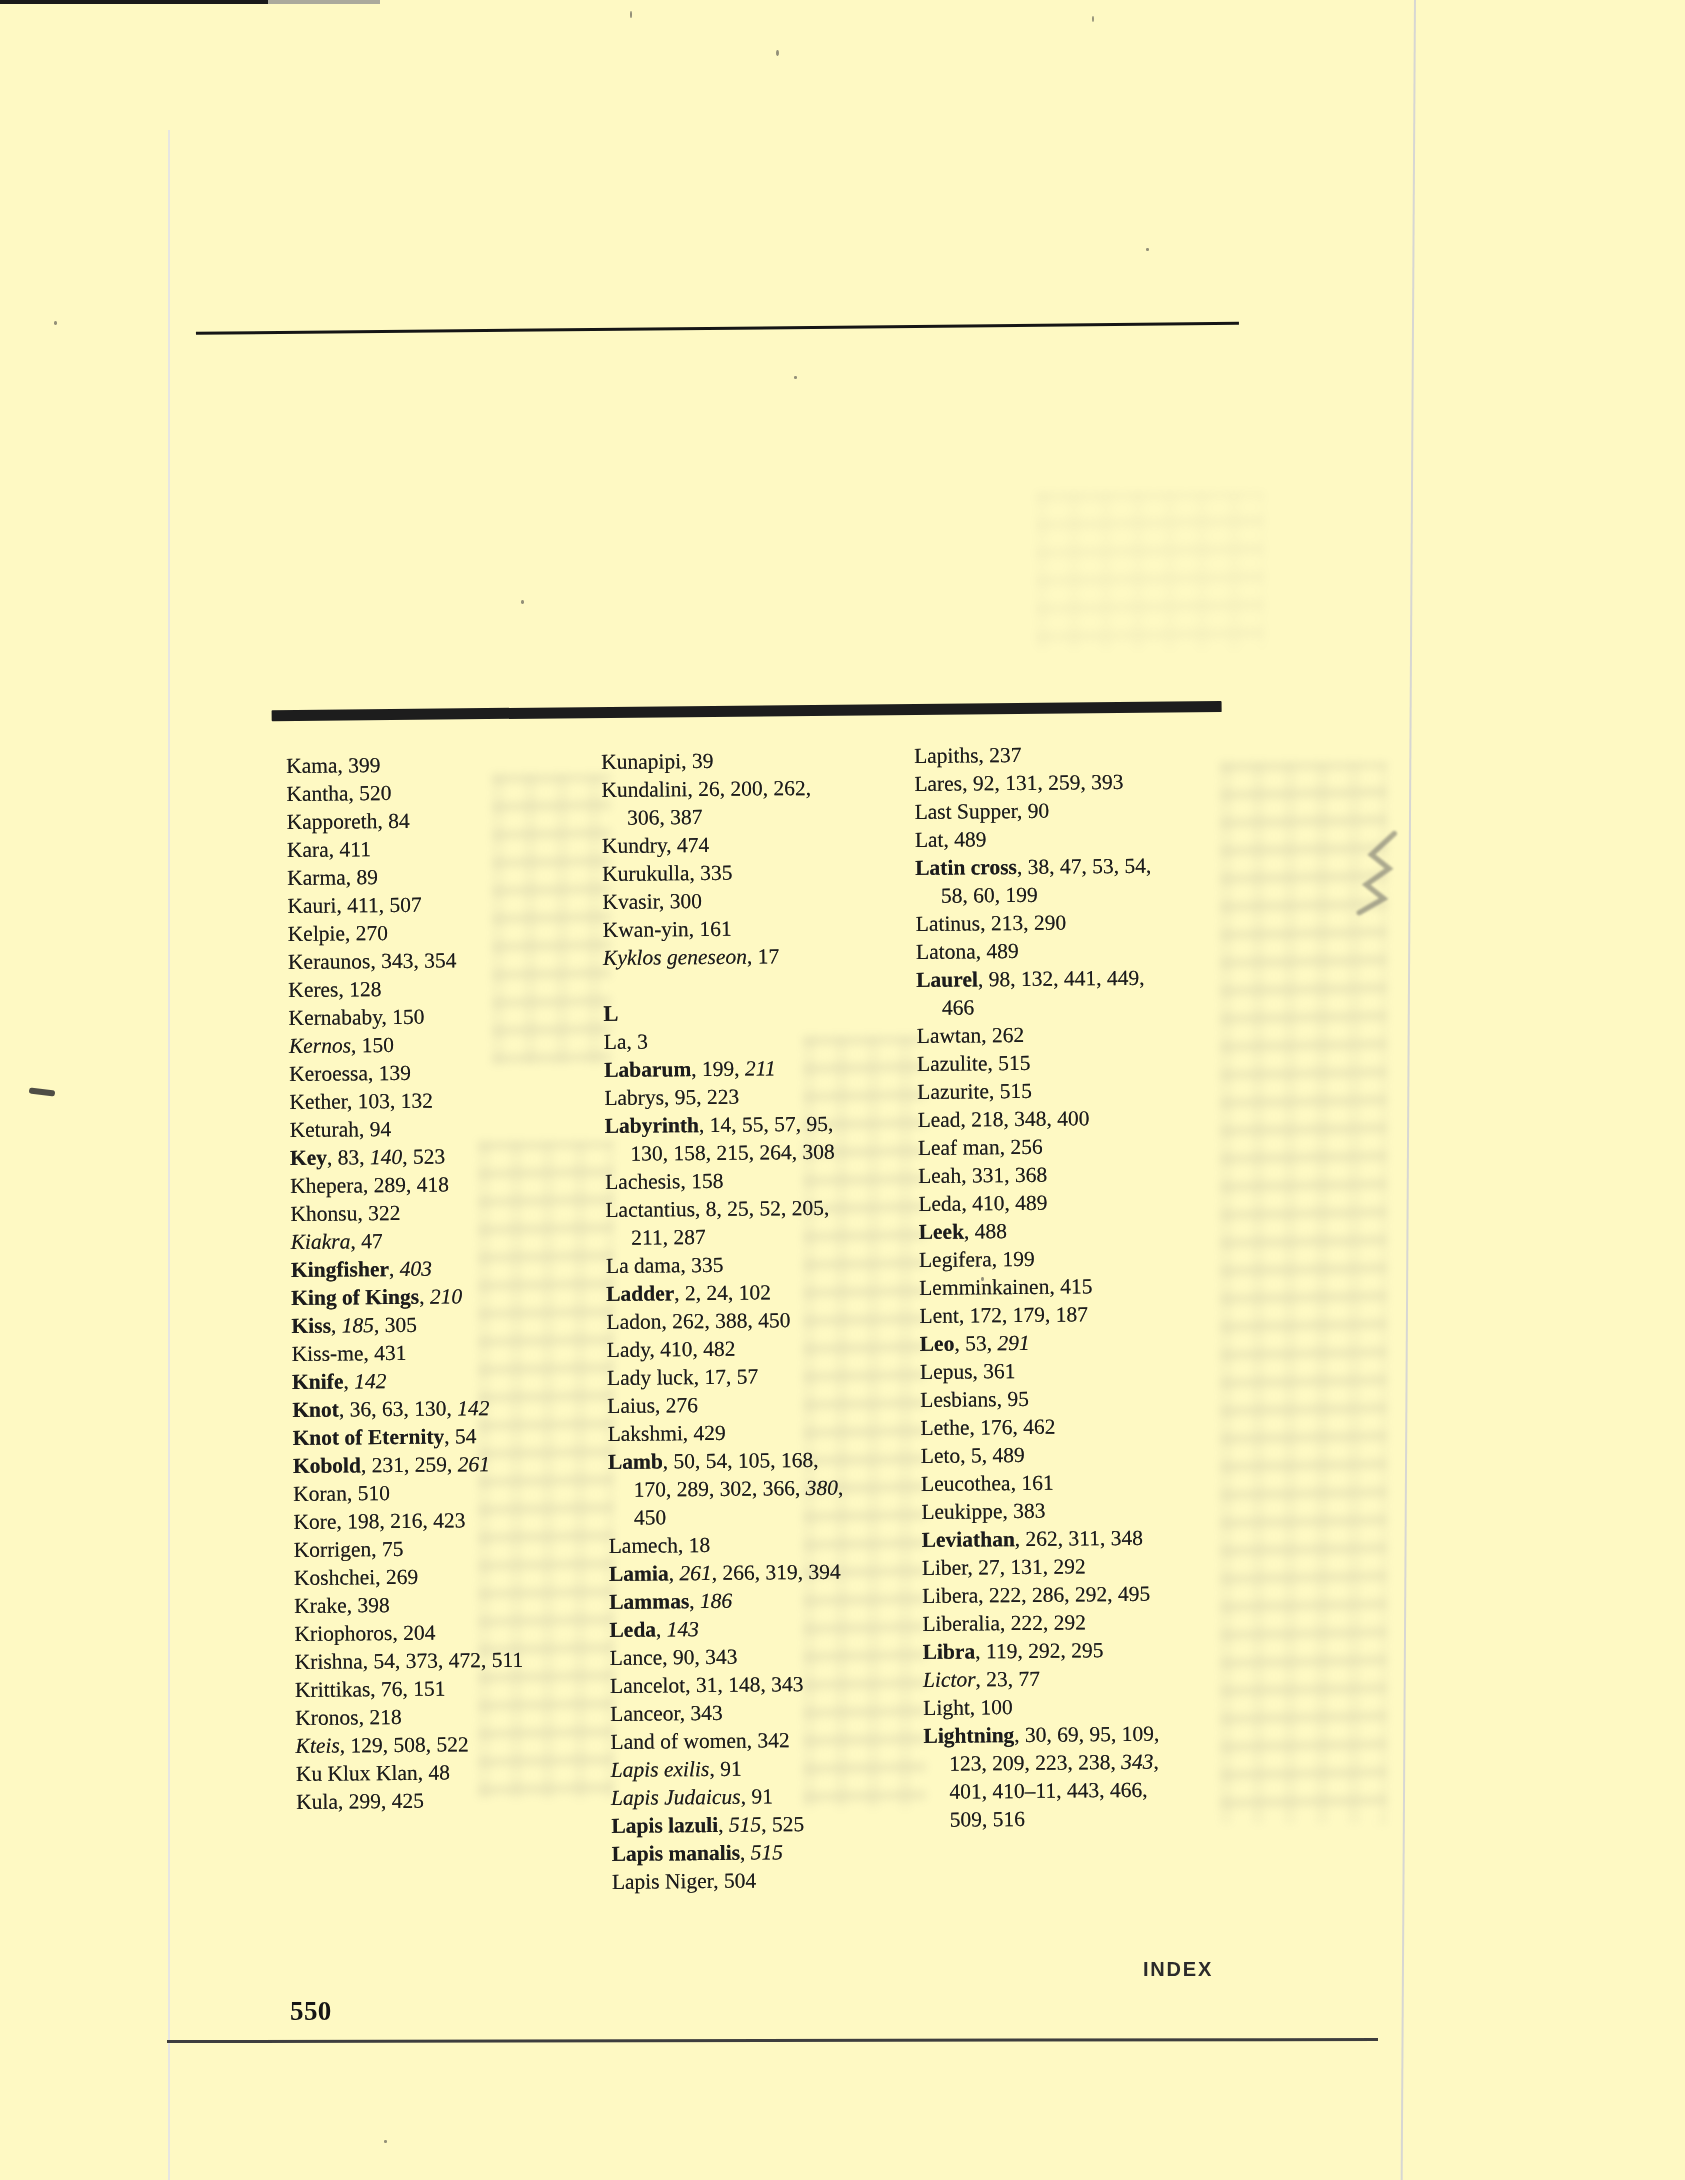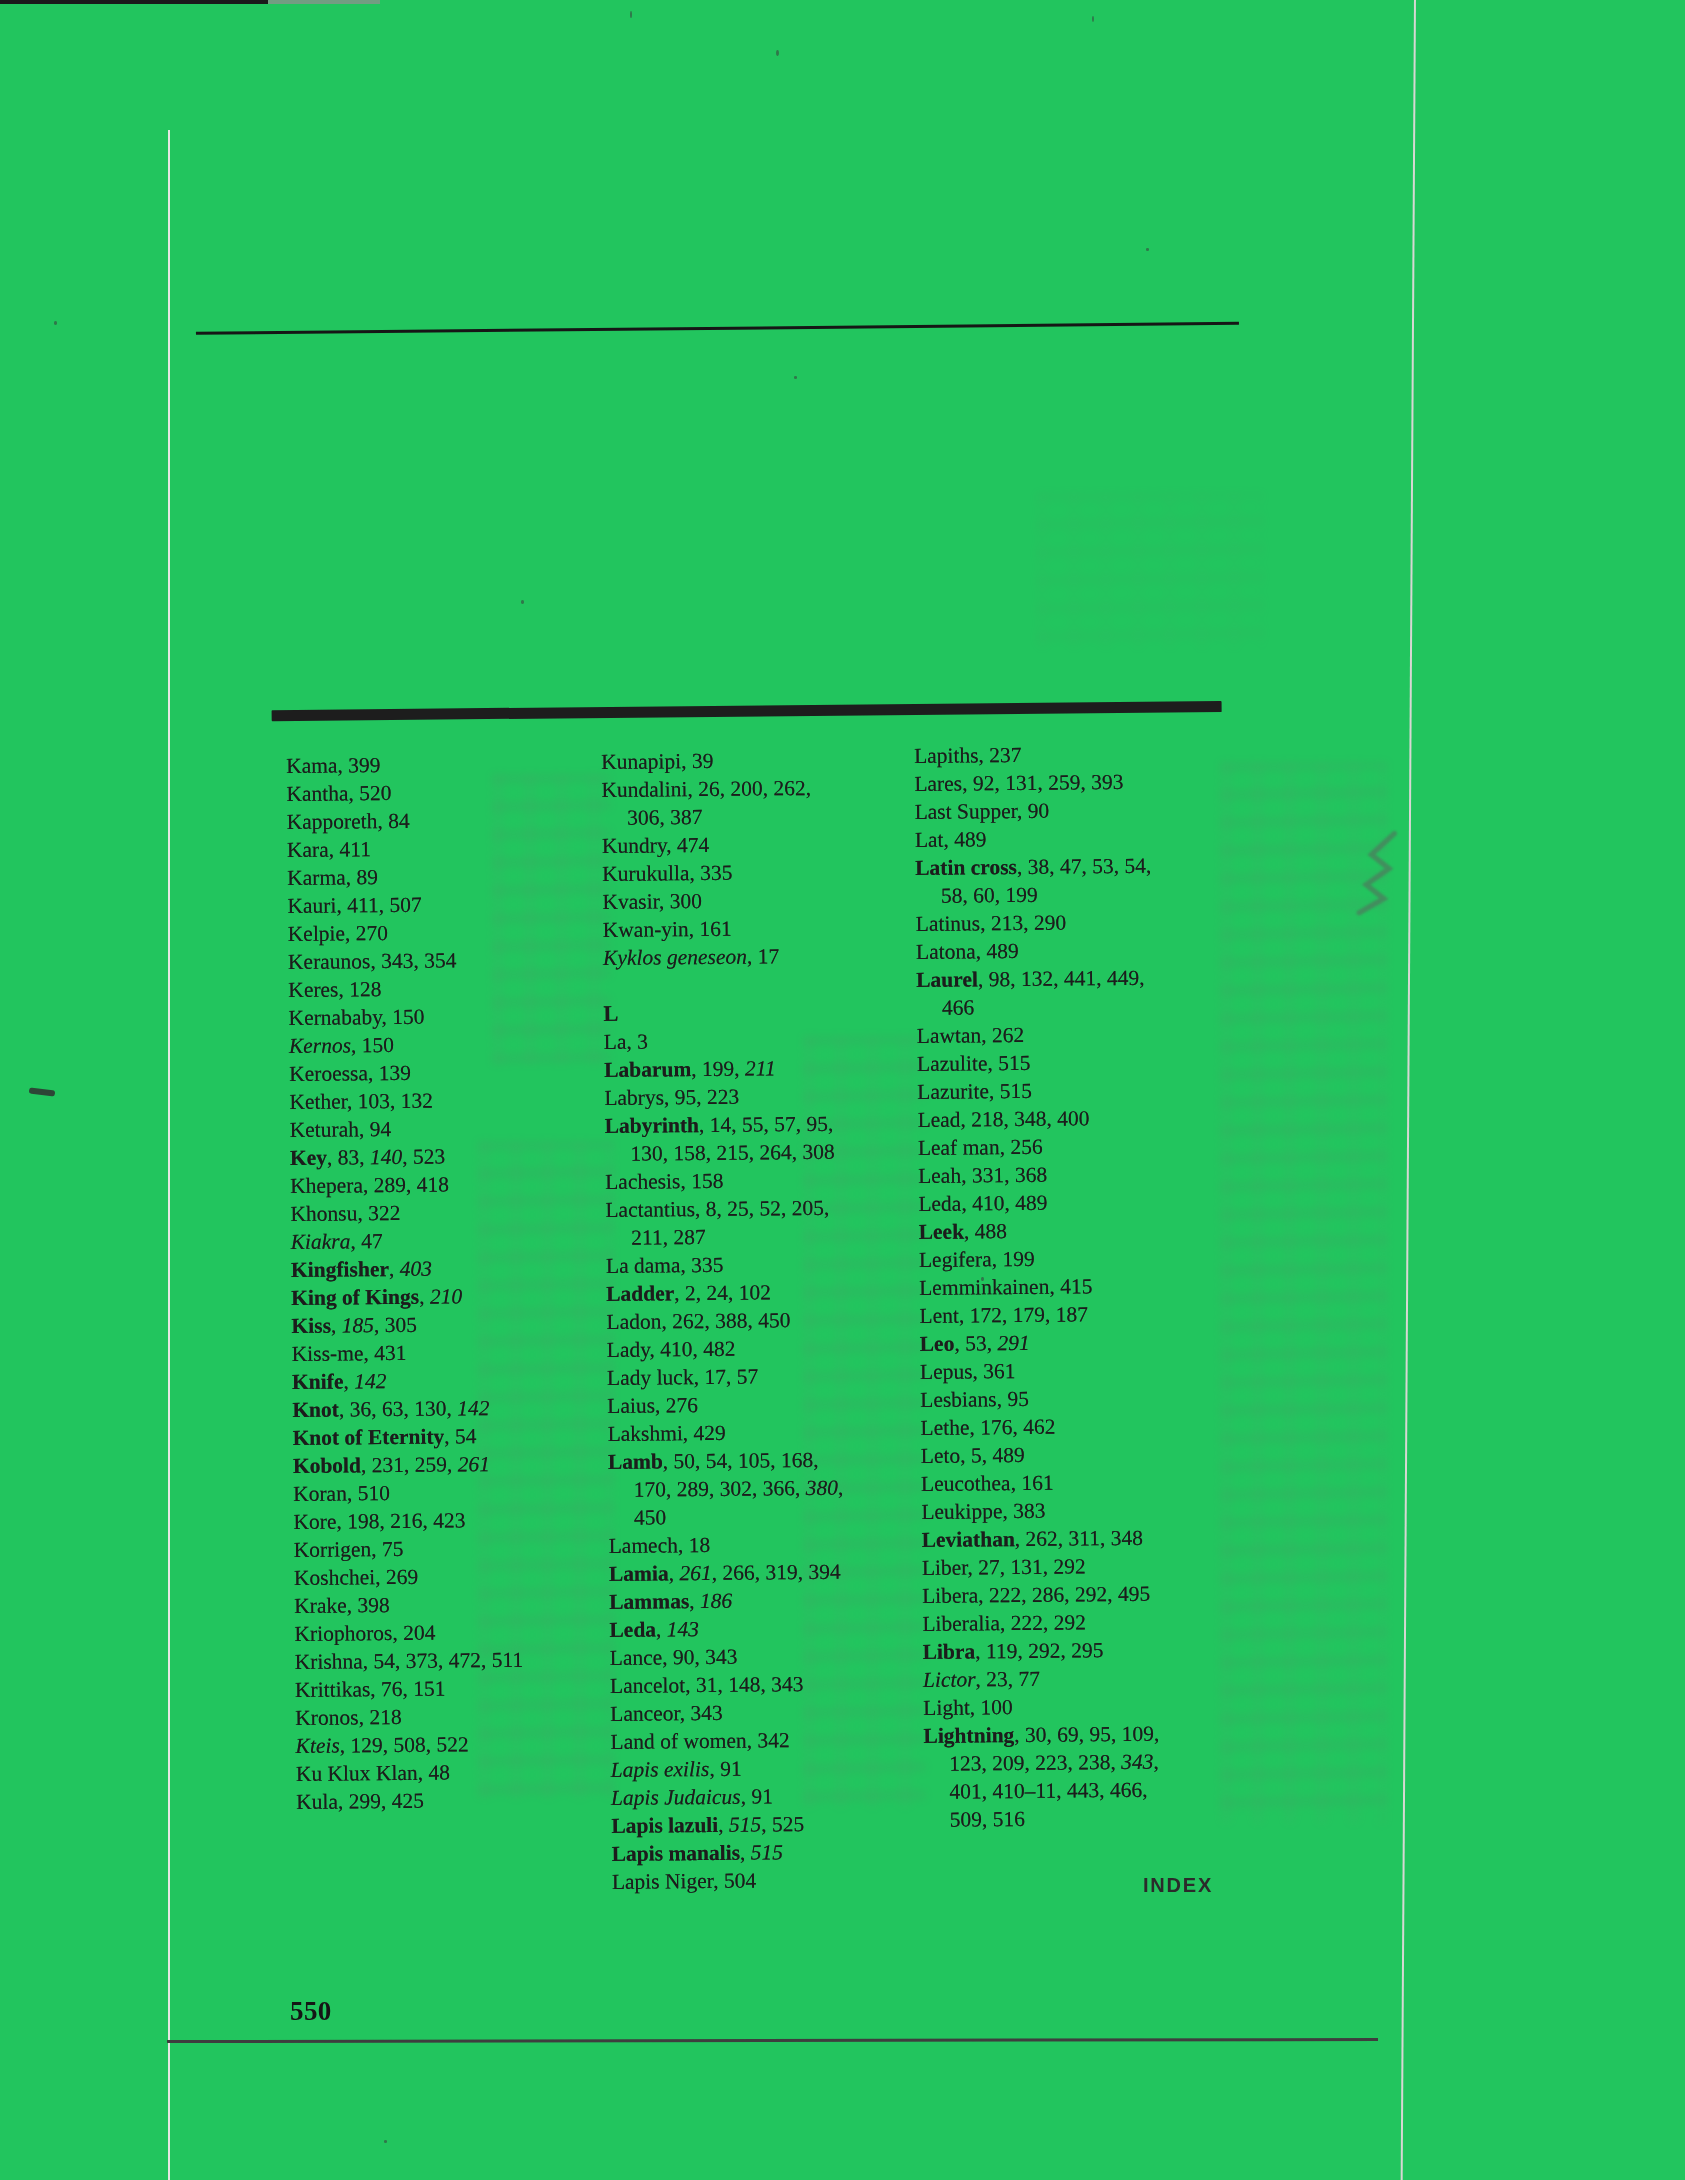--- a/index.html
+++ b/index.html
@@ -1,21 +1,21 @@
 <!DOCTYPE html>
 <html style="font-size:14px"><head>
 <meta charset="utf-8">
 <style>
   html,body{margin:0;padding:0;}
   body{
     width:1685px;height:2180px;position:relative;overflow:hidden;
     background:#ffffff;
     font-family:"Liberation Serif", serif;
   }
-  .page{position:absolute;inset:0;background:#22c55e;}
+  .page{position:absolute;inset:0;background:#fef9c3;}
   
   .scan-top1{position:absolute;left:0;top:0;width:268px;height:4.4px;background:#1a1a1a;}
   .scan-top2{position:absolute;left:268px;top:0;width:112px;height:3.5px;background:#8f8f8f;opacity:.75;}
   .edge-right{position:absolute;left:1414px;top:-3.5px;width:1.8px;height:2189px;background:#d7d7d3;transform:rotate(0.35deg);transform-origin:top left;}
   .edge-left{position:absolute;left:168px;top:130px;width:1.8px;height:2051px;background:#e6e6e2;}
   .mark-dash{position:absolute;left:29px;top:1089px;width:26px;height:6.1px;background:#2f2f2f;border-radius:2.6px;transform:rotate(7deg);opacity:.85;}
   .mark-scribble{position:absolute;left:1352px;top:830px;width:53px;height:88px;opacity:.5;filter:blur(1.1px);}
   .speck{position:absolute;background:#3a3a3a;border-radius:50%;opacity:.55;}
   .ghost{
     position:absolute;
@@ -37,21 +37,21 @@
   .col-3{left:919px;top:748px;width:335px;}
   .line{white-space:pre;}
   .line.cont{padding-left:25.5px;}
   .entry.gap{margin-top:28px;}
   .entry.heading .line{font-weight:bold;font-size:22.4px;}
   .b{font-weight:bold;}
   .i{font-style:italic;}
   
   .footer-page{position:absolute;left:290px;top:1955px;font-size:27px;font-weight:bold;color:#151515;
                font-family:"Liberation Serif", serif;letter-spacing:0.4px;margin-top:41px;}
-  .footer-label{position:absolute;left:1143px;top:1874px;font-size:20px;font-weight:600;color:#2b2b2b;
+  .footer-label{position:absolute;left:1143px;top:1958px;font-size:20px;font-weight:600;color:#2b2b2b;
                 font-family:"Liberation Sans", sans-serif;letter-spacing:1.8px;}
   .rule-bottom{position:absolute;left:167px;top:2039px;width:1211px;height:2.6px;background:#3e3e3e;transform:rotate(-0.1deg);}
 </style>
 </head>
 <body>
 
 <div class="page">
 
   <div class="scan-top1"></div>
   <div class="scan-top2"></div>

